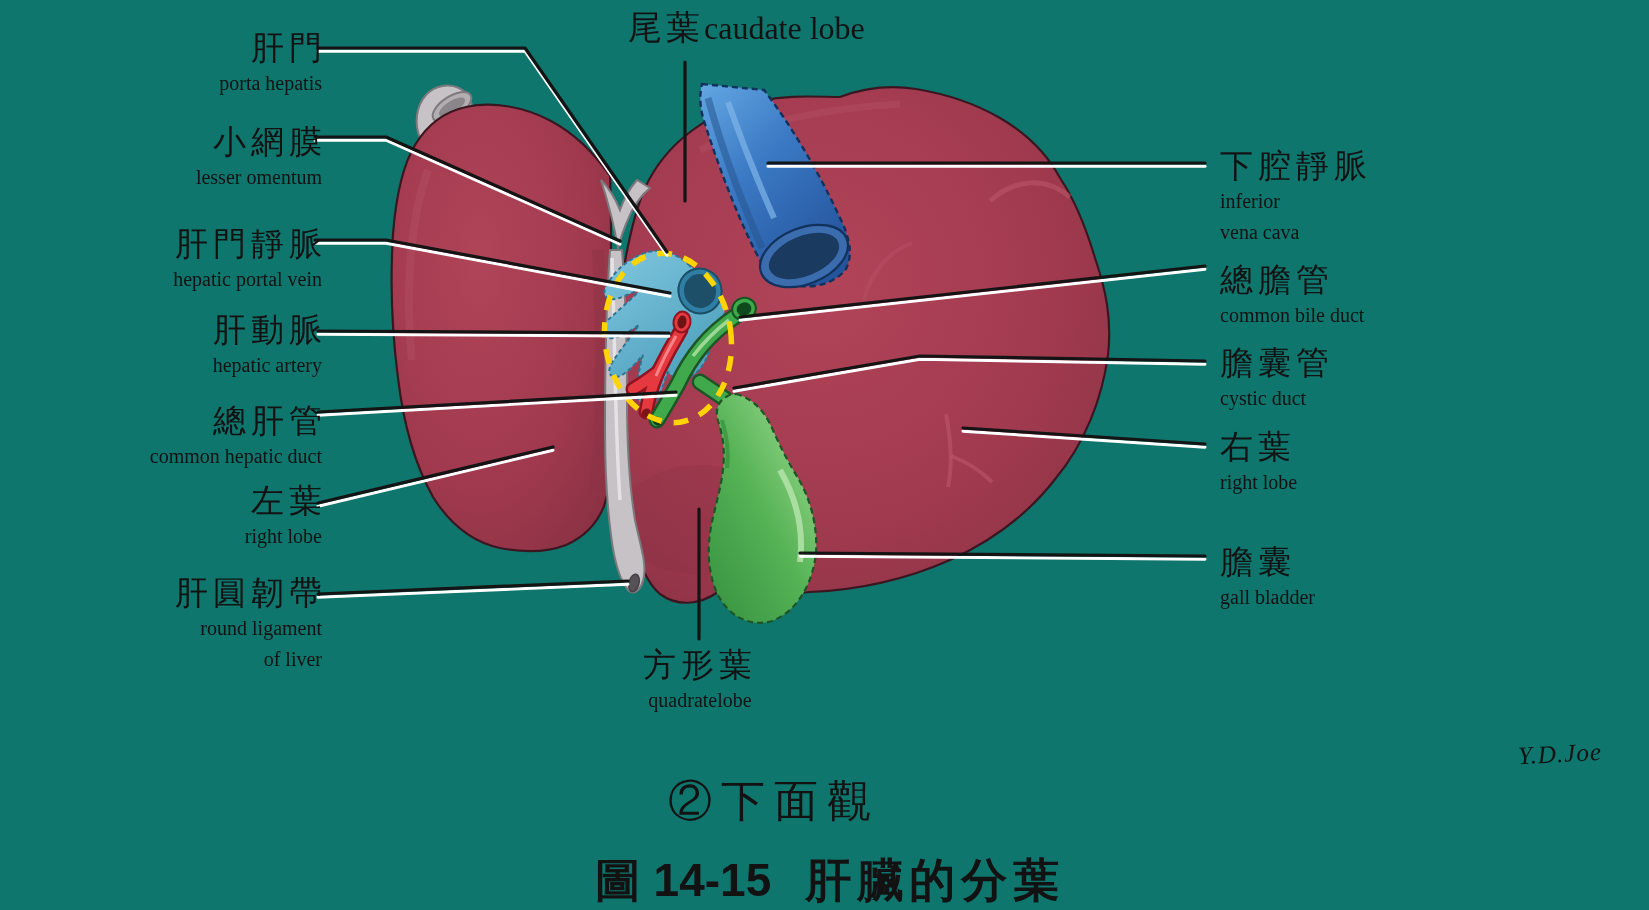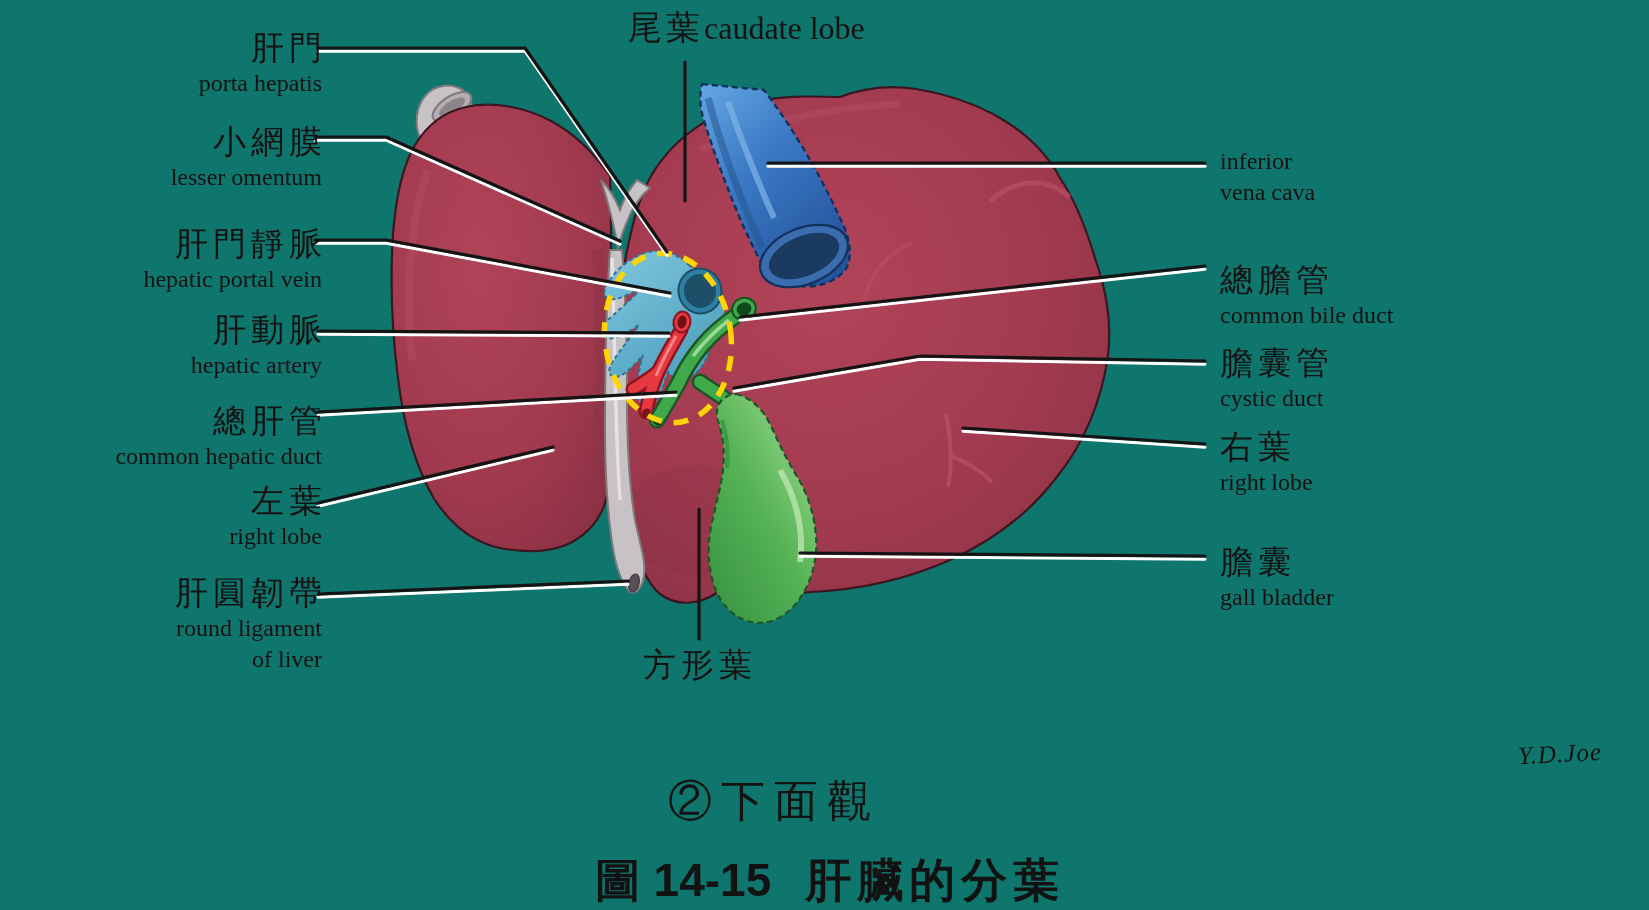--- a/index.html
+++ b/index.html
@@ -3,21 +3,21 @@
 <meta charset="utf-8">
 <style>
   html,body{margin:0;padding:0;background:#ffffff;}
   .canvas{
     position:relative;width:1649px;height:910px;background:#0f766e;overflow:hidden;
     font-family:"Liberation Serif","DejaVu Serif",serif;color:#121212;
   }
   .canvas svg{position:absolute;left:0;top:0;}
   .lbl{position:absolute;}
   .lbl .zh{font-size:33px;letter-spacing:5px;line-height:40px;white-space:nowrap;}
-  .lbl .en{font-size:24px;line-height:31px;white-space:nowrap;}
+  .lbl .en{font-size:20px;line-height:31px;white-space:nowrap;}
   .left-col{left:0;width:312px;text-align:right;margin-left:10px;}
   .left-col .zh{margin-right:-5px;}
   .right-col{left:1220px;text-align:left;}
   .top-lbl{left:628px;top:8px;white-space:nowrap;}
   .top-lbl .zh{display:inline;font-size:34px;letter-spacing:4px;}
   .top-lbl .en{display:inline;font-size:32px;}
   .bottom-lbl{left:550px;width:300px;text-align:center;top:645px;}
   .view-lbl{left:668px;top:772px;font-size:44px;letter-spacing:9px;white-space:nowrap;}
   .caption{
     left:430px;top:850px;width:800px;text-align:center;
@@ -204,20 +204,21 @@
     <div class="zh">左葉</div>
     <div class="en">right lobe</div>
   </div>
   <div class="lbl left-col" style="top:573px">
     <div class="zh">肝圓韌帶</div>
     <div class="en">round ligament</div>
     <div class="en">of liver</div>
   </div>
 
   <div class="lbl right-col" style="top:146px">
+    <div class="zh">下腔靜脈</div>
     <div class="en">inferior</div>
     <div class="en">vena cava</div>
   </div>
   <div class="lbl right-col" style="top:260px">
     <div class="zh">總膽管</div>
     <div class="en">common bile duct</div>
   </div>
   <div class="lbl right-col" style="top:343px">
     <div class="zh">膽囊管</div>
     <div class="en">cystic duct</div>
@@ -226,20 +227,21 @@
     <div class="zh">右葉</div>
     <div class="en">right lobe</div>
   </div>
   <div class="lbl right-col" style="top:542px">
     <div class="zh">膽囊</div>
     <div class="en">gall bladder</div>
   </div>
 
   <div class="lbl bottom-lbl">
     <div class="zh">方形葉</div>
+    <div class="en">quadratelobe</div>
   </div>
 
   <div class="lbl view-lbl">②下面觀</div>
 
   <div class="lbl caption">
     <span class="cap-num">圖 14-15</span><span class="cap-title">肝臟的分葉</span>
   </div>
 
   <div class="lbl signature">Y.D.Joe</div>
 

